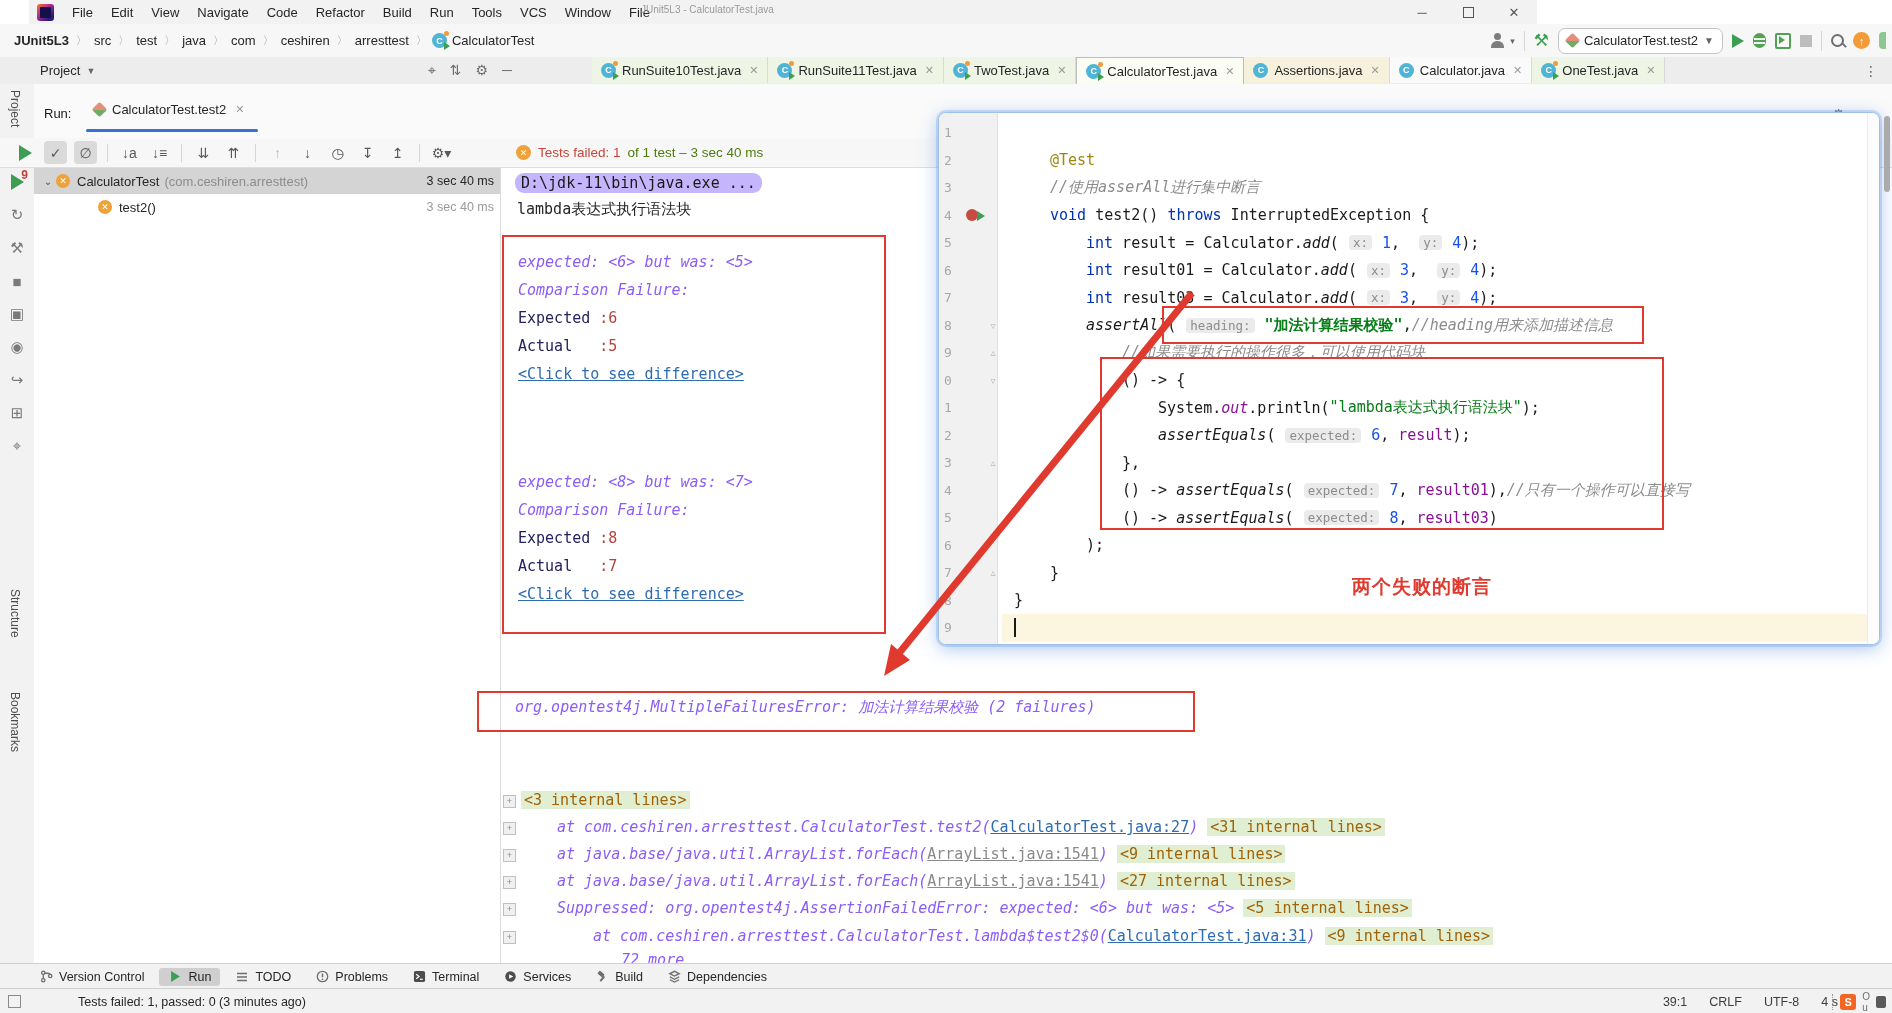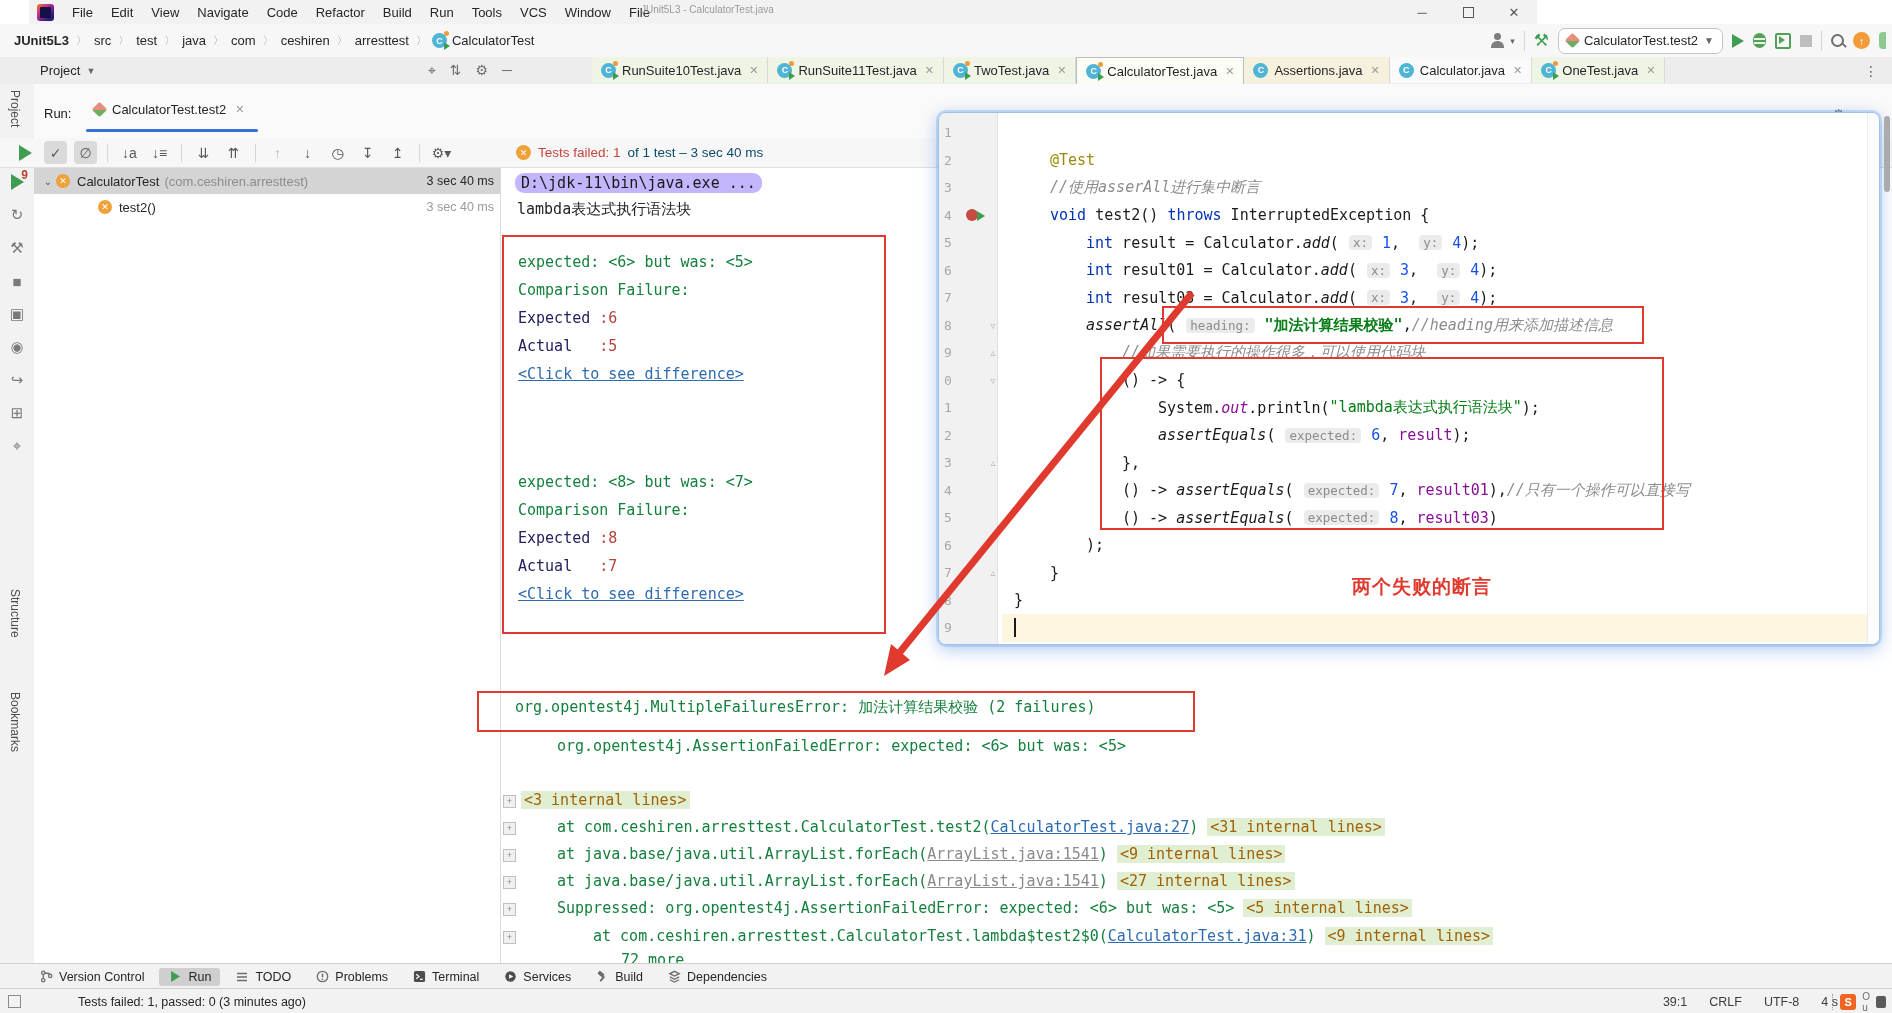--- a/index.html
+++ b/index.html
@@ -96,39 +96,39 @@
                border-bottom:1px solid #dedede;display:flex;align-items:center;padding-left:14px;box-sizing:border-box;gap:7px;}
   .rt-btn{min-width:23px;height:23px;display:flex;align-items:center;justify-content:center;border-radius:4px;
           color:#5a5a5a;font-size:14px;}
   .rt-btn.toggled{background:#dadada;}
   .rt-btn.disabled{color:#bdbdbd;}
   .rt-sep{width:1px;height:18px;background:#d6d6d6;margin:0 3px;}
   .rt-status{display:flex;align-items:center;gap:7px;margin-left:56px;font-size:13.5px;}
   .fail-badge{width:15px;height:15px;border-radius:50%;background:#efa13a;color:#fff;font-size:9px;font-weight:bold;
               display:flex;align-items:center;justify-content:center;}
   .st-failed{color:#c7443c;}
-  .st-rest{color:#0c4a6e;}
+  .st-rest{color:#4d7c0f;}
 
   
   .tree-panel{position:absolute;left:34px;top:168px;width:466px;height:795px;background:#fff;}
   .tree-row{height:26px;display:flex;align-items:center;font-size:13px;position:relative;}
   .tree-row.selected{background:#d4d4d4;}
   .tr-chevron{color:#555;font-size:10px;width:16px;text-align:center;}
   .tr-badge{width:14px;height:14px;border-radius:50%;background:#efa13a;color:#fff;font-size:9px;font-weight:bold;
             display:flex;align-items:center;justify-content:center;margin-right:7px;flex:none;}
   .tr-pkg{color:#8c8c8c;margin-left:5px;}
   .tr-time{position:absolute;right:6px;font-size:12.5px;}
   .tr-time.dim{color:#9a9a9a;}
   .vdivider{position:absolute;left:500px;top:168px;width:1px;height:795px;background:#dcdcdc;}
 
   
   .console{position:absolute;left:501px;top:168px;width:1391px;height:795px;background:#fff;overflow:hidden;}
   .cline{position:absolute;font-size:15px;white-space:pre;}
   .cmdline{background:#c4b5fd;padding:1px 6px;color:#1a1a1a;border-radius:9px;}
-  .maroon{color:#15803d;}
+  .maroon{color:#8b5cf6;font-style:italic;}
   .lbl{color:#22225e;}
   .val{color:#b4433c;}
   .clink{color:#2e6bb0;text-decoration:underline;}
   .glink{color:#8a8a8a;text-decoration:underline;}
   .ichip{background:#e0efd2;color:#a16207;padding:0 3px;}
   .expand-box{position:absolute;width:11px;height:11px;background:#f0f0f0;border:1px solid #c0c0c0;
               color:#8a8a8a;font-size:9px;line-height:10px;text-align:center;}
   .redbox{position:absolute;border:2px solid #e03a2f;z-index:50;pointer-events:none;}
 
   
@@ -387,21 +387,20 @@
       <span class="cline mono maroon" style="left: 17px; top: 113px;">Comparison Failure:</span>
       <span class="cline mono " style="left: 17px; top: 141px;"><span class="lbl">Expected </span><span class="val">:6</span></span>
       <span class="cline mono " style="left: 17px; top: 169px;"><span class="lbl">Actual   </span><span class="val">:5</span></span>
       <span class="cline mono clink" style="left: 17px; top: 197px;">&lt;Click to see difference&gt;</span>
       <span class="cline mono maroon" style="left: 17px; top: 305px;">expected: &lt;8&gt; but was: &lt;7&gt;</span>
       <span class="cline mono maroon" style="left: 17px; top: 333px;">Comparison Failure:</span>
       <span class="cline mono " style="left: 17px; top: 361px;"><span class="lbl">Expected </span><span class="val">:8</span></span>
       <span class="cline mono " style="left: 17px; top: 389px;"><span class="lbl">Actual   </span><span class="val">:7</span></span>
       <span class="cline mono clink" style="left: 17px; top: 417px;">&lt;Click to see difference&gt;</span>
       <span class="cline mono maroon" style="left: 14px; top: 530px;">org.opentest4j.MultipleFailuresError: 加法计算结果校验 (2 failures)</span>
-      <span class="cline mono " style="left: 56px; top: 569px;"><span class="maroon">org.opentest4j.AssertionFailedError: expected: &lt;6&gt; but was: &lt;5&gt;</span></span>
       <span class="expand-box" style="left: 2px; top: 627px;">+</span>
       <span class="cline mono " style="left: 20px; top: 623px;"><span class="ichip">&lt;3 internal lines&gt;</span></span>
       <span class="expand-box" style="left: 2px; top: 654px;">+</span>
       <span class="cline mono " style="left: 56px; top: 650px;"><span class="maroon">at com.ceshiren.arresttest.CalculatorTest.test2(</span><span class="clink">CalculatorTest.java:27</span><span class="maroon">) </span><span class="ichip">&lt;31 internal lines&gt;</span></span>
       <span class="expand-box" style="left: 2px; top: 681px;">+</span>
       <span class="cline mono " style="left: 56px; top: 677px;"><span class="maroon">at java.base/java.util.ArrayList.forEach(</span><span class="glink">ArrayList.java:1541</span><span class="maroon">) </span><span class="ichip">&lt;9 internal lines&gt;</span></span>
       <span class="expand-box" style="left: 2px; top: 708px;">+</span>
       <span class="cline mono " style="left: 56px; top: 704px;"><span class="maroon">at java.base/java.util.ArrayList.forEach(</span><span class="glink">ArrayList.java:1541</span><span class="maroon">) </span><span class="ichip">&lt;27 internal lines&gt;</span></span>
       <span class="expand-box" style="left: 2px; top: 735px;">+</span>
       <span class="cline mono " style="left: 56px; top: 731px;"><span class="maroon">Suppressed: org.opentest4j.AssertionFailedError: expected: &lt;6&gt; but was: &lt;5&gt; </span><span class="ichip">&lt;5 internal lines&gt;</span></span>

